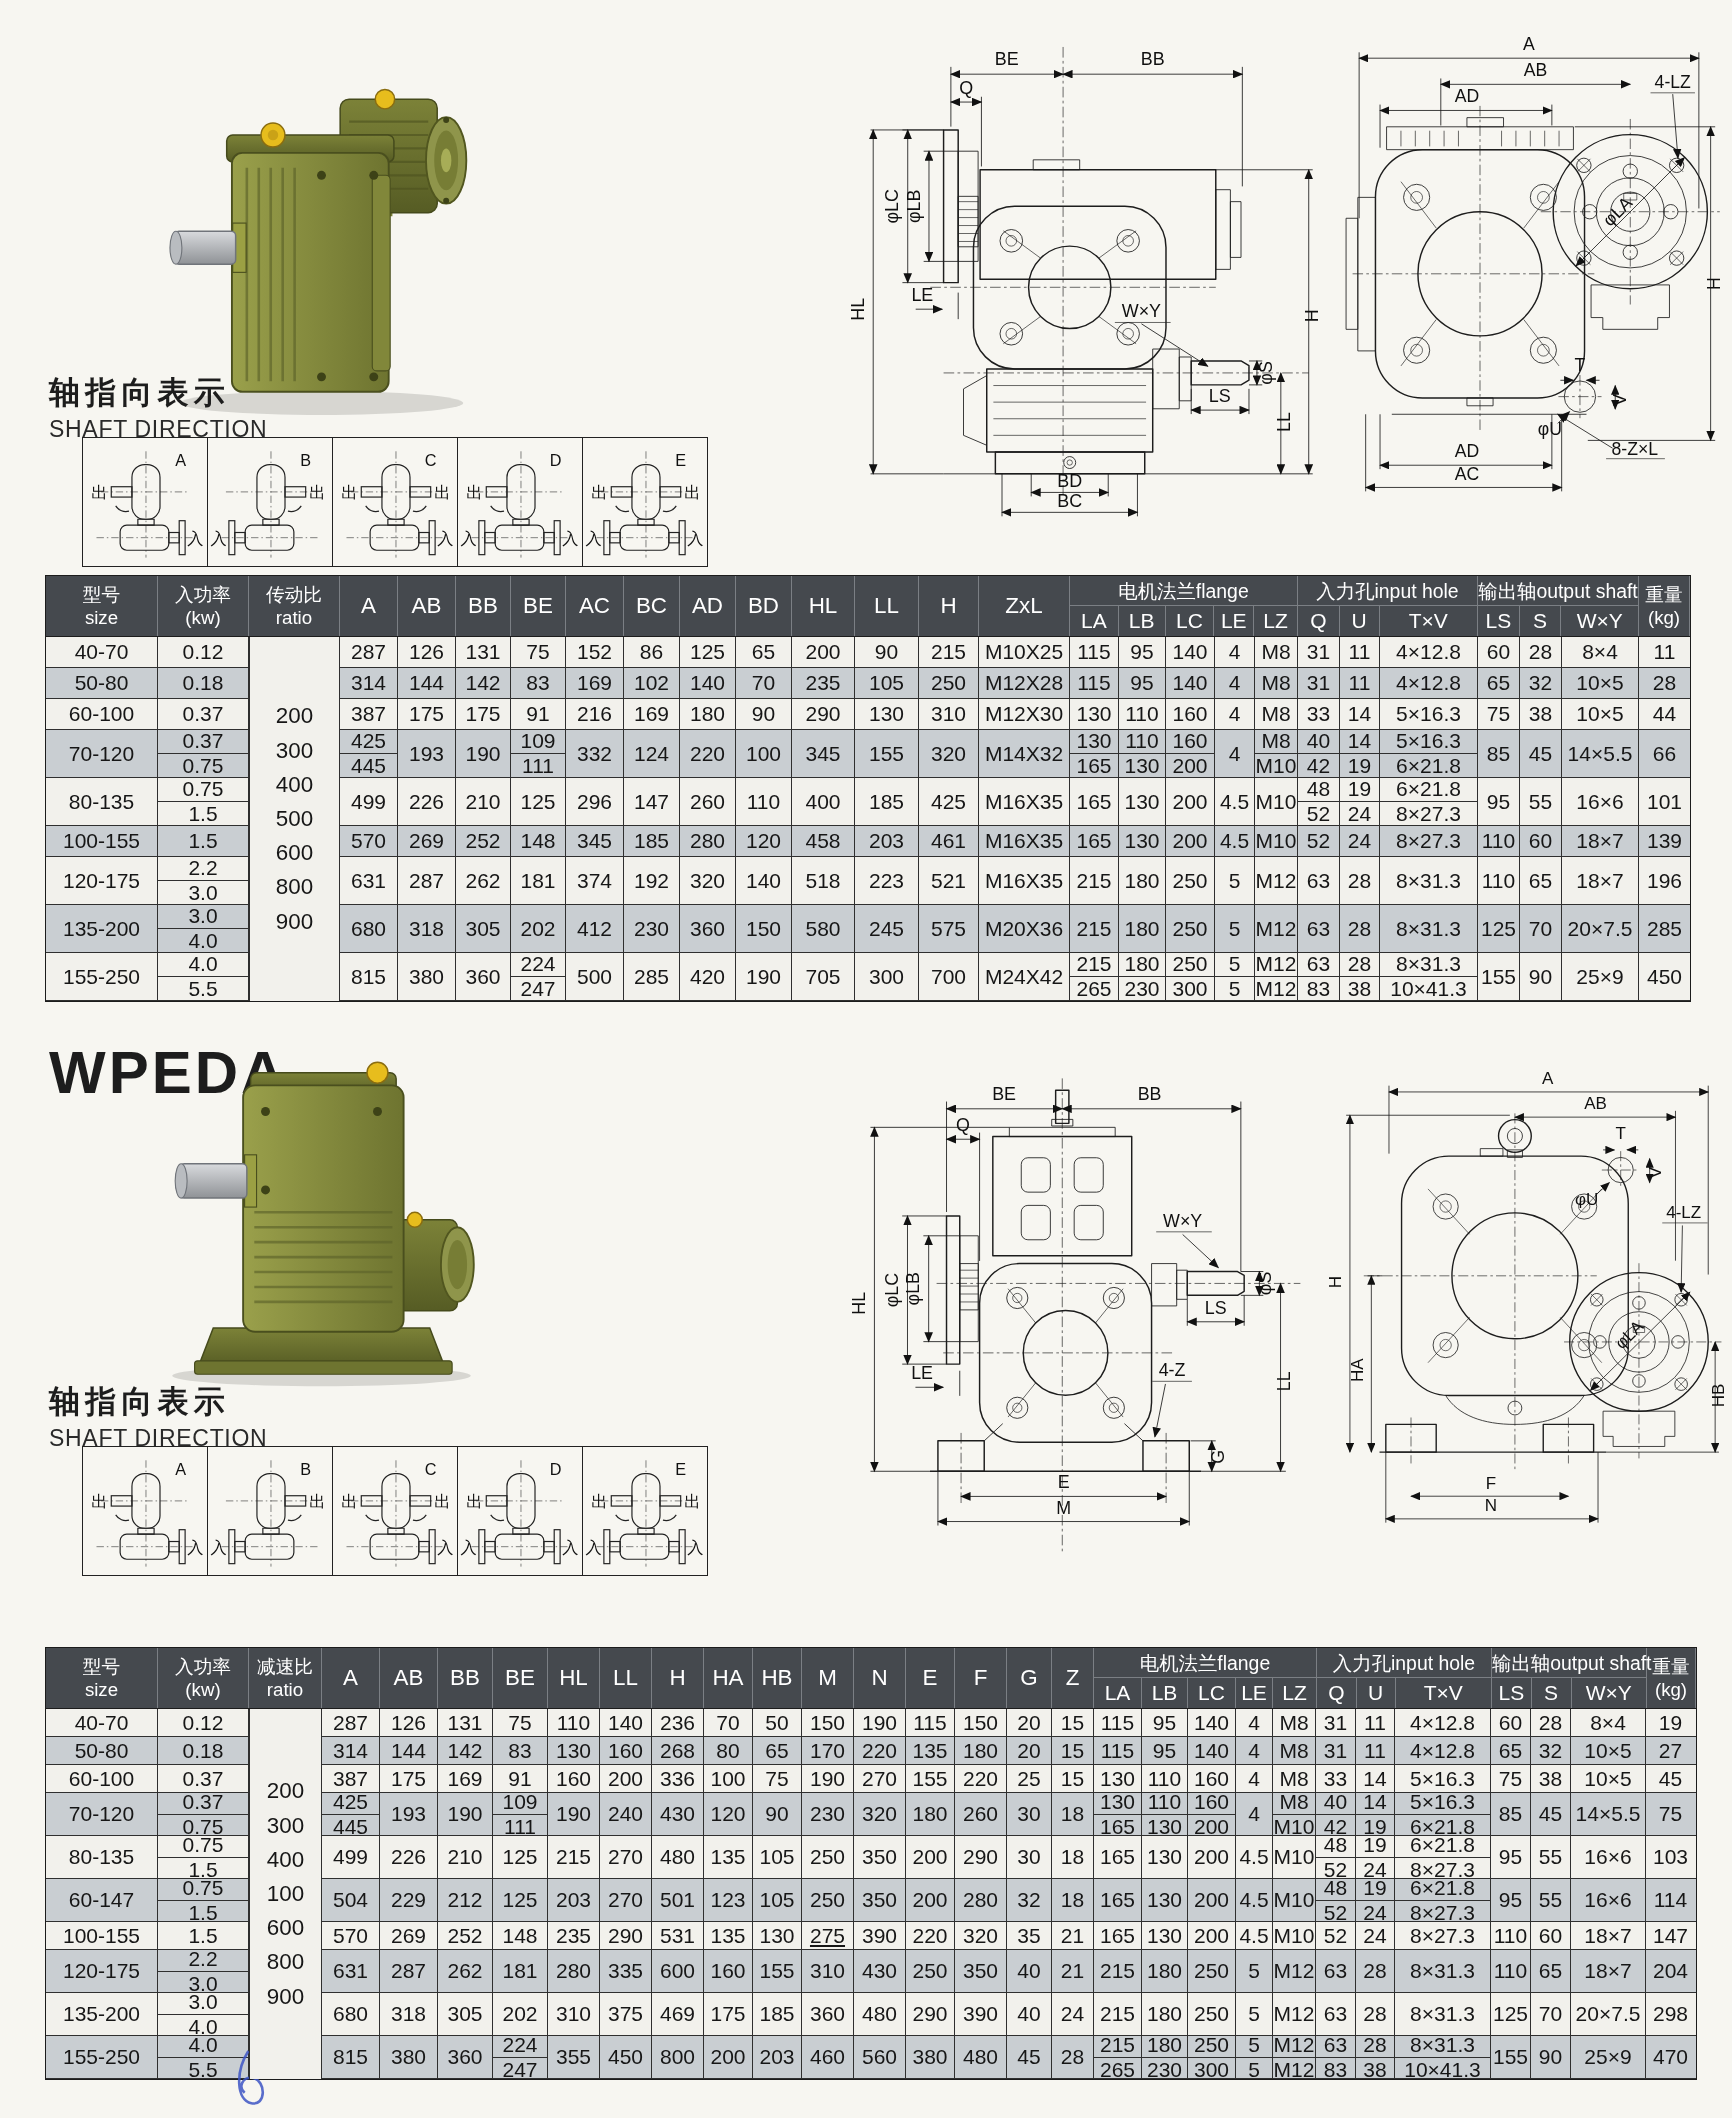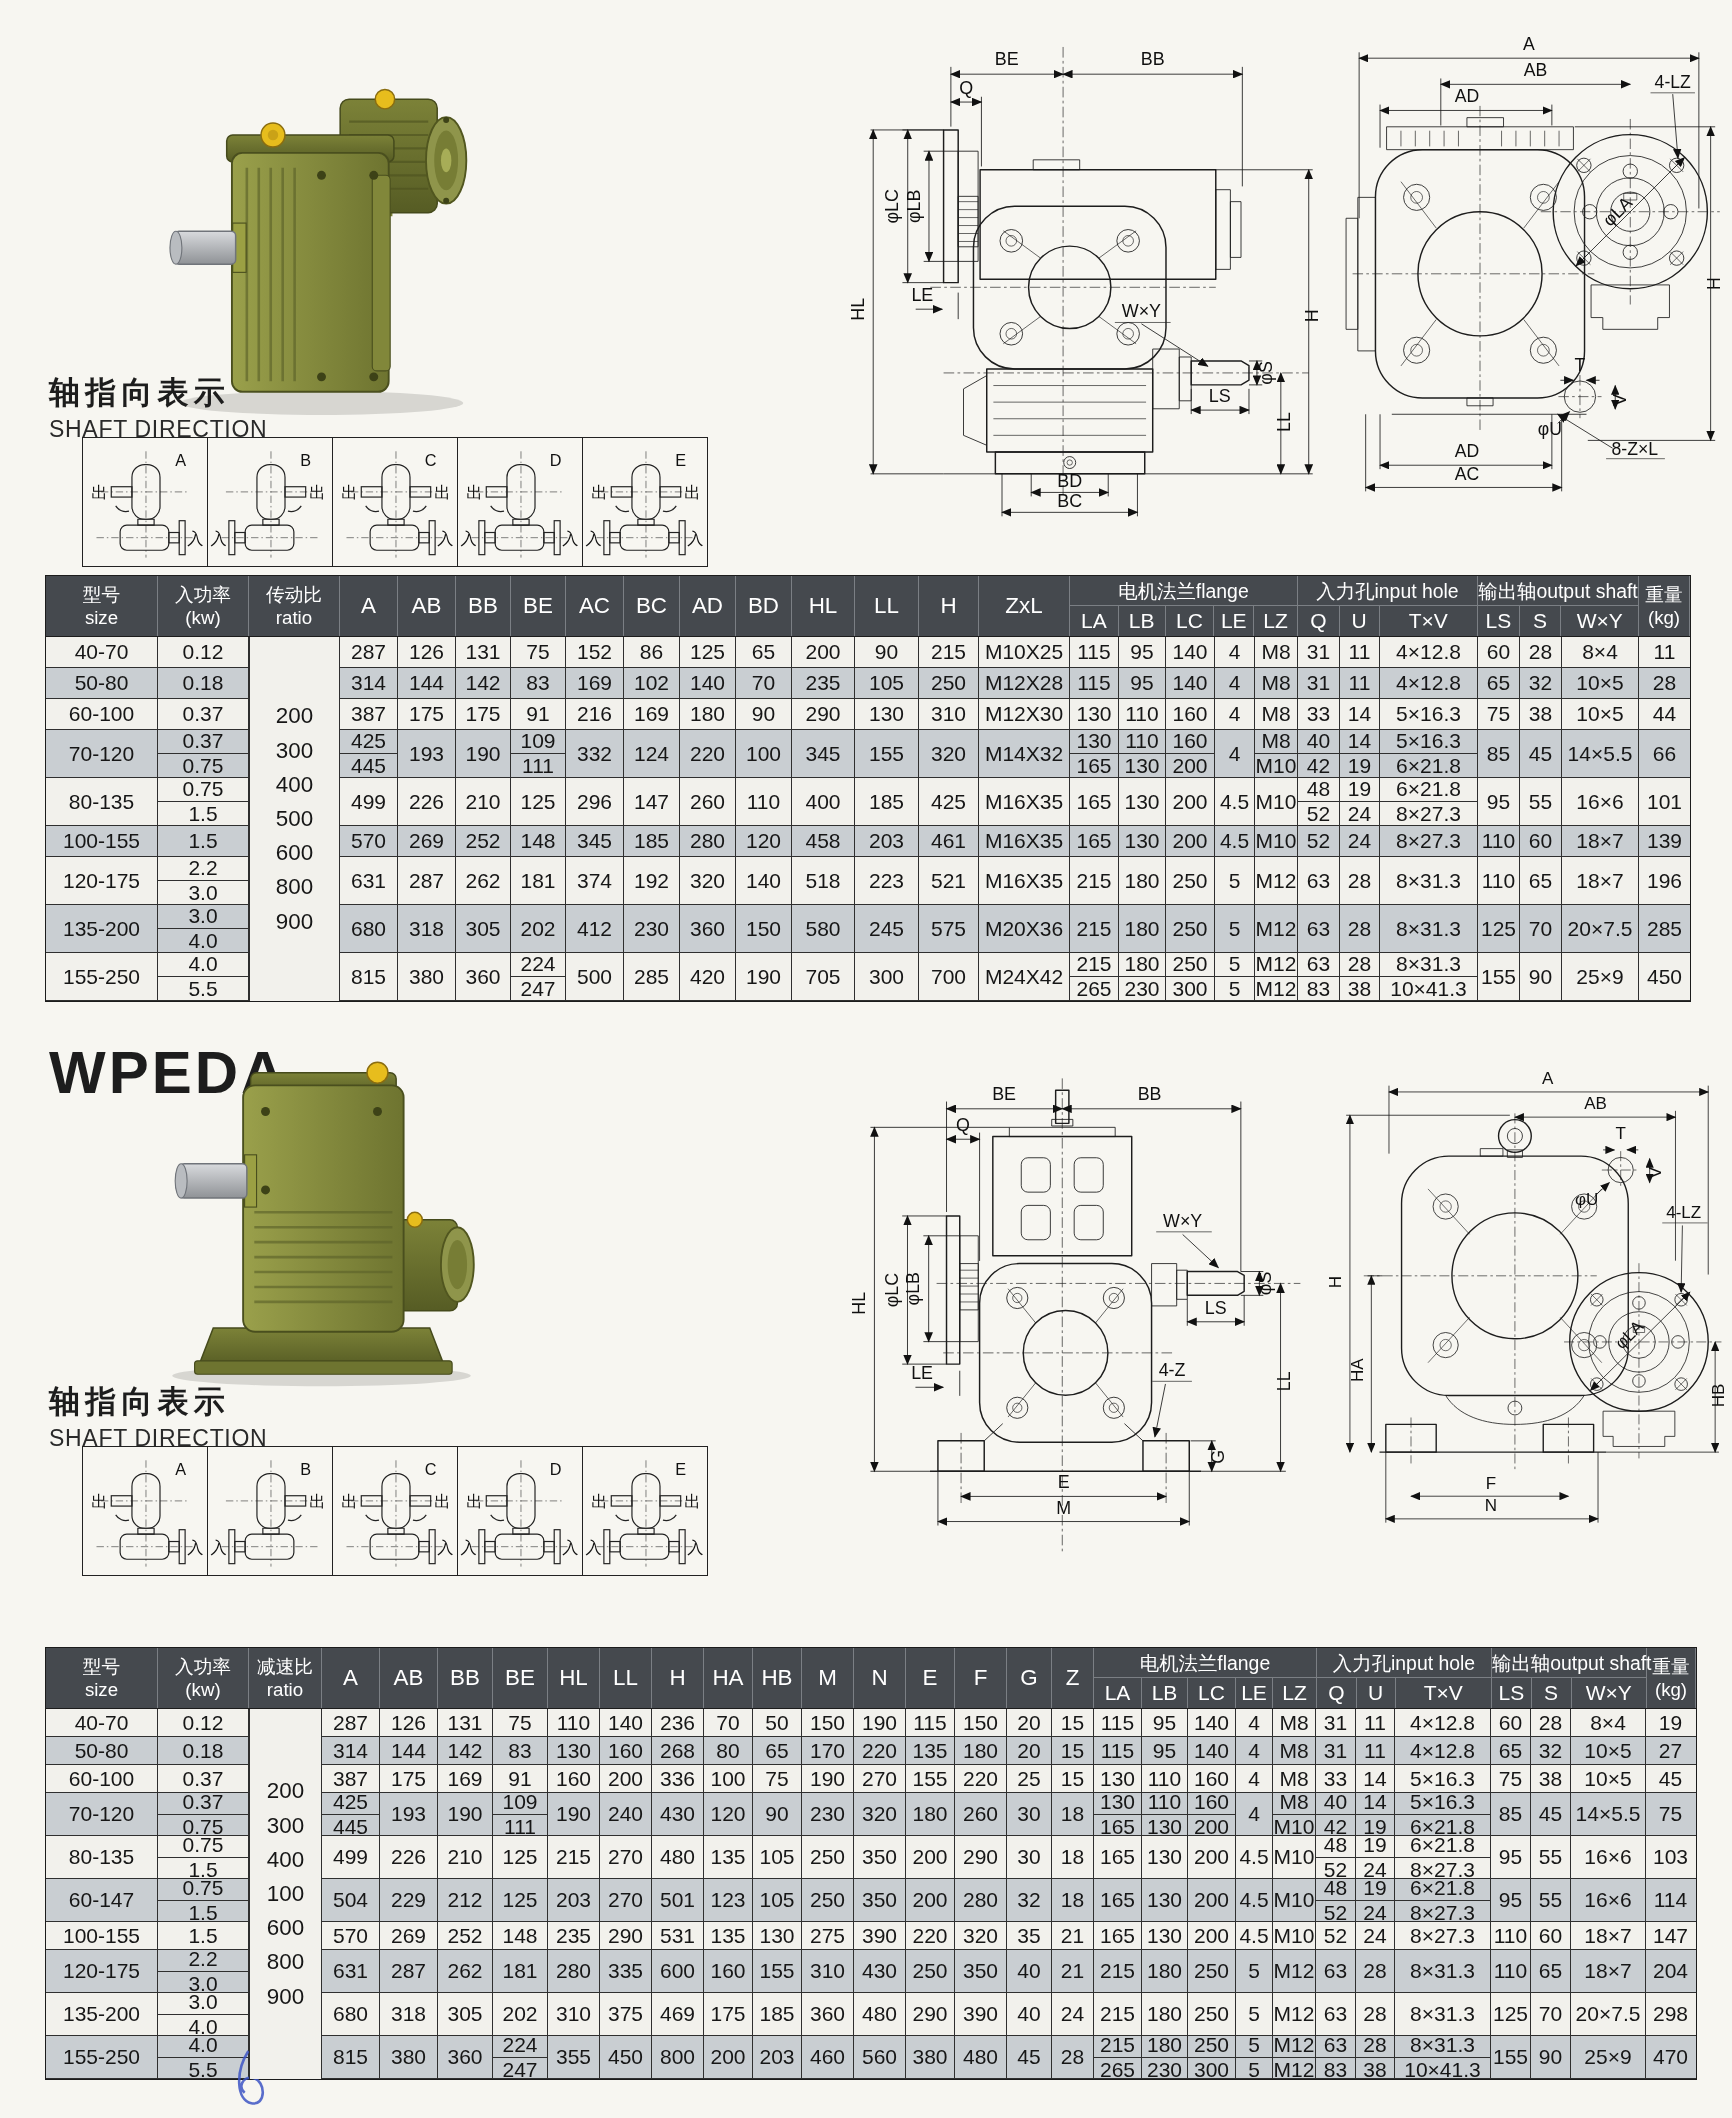--- a/index.html
+++ b/index.html
@@ -1375,21 +1375,21 @@
             <div class="tc" style="width: 73px;"></div>
             <div class="tc" style="width: 58px;">570</div>
             <div class="tc" style="width: 58px;">269</div>
             <div class="tc" style="width: 55px;">252</div>
             <div class="tc" style="width: 55px;">148</div>
             <div class="tc" style="width: 52px;">235</div>
             <div class="tc" style="width: 52px;">290</div>
             <div class="tc" style="width: 52px;">531</div>
             <div class="tc" style="width: 49px;">135</div>
             <div class="tc" style="width: 49px;">130</div>
-            <div class="tc" style="width: 52px;">275</div>
+            <div class="tc" style="width: 52px; text-decoration: underline;">275</div>
             <div class="tc" style="width: 52px;">390</div>
             <div class="tc" style="width: 49px;">220</div>
             <div class="tc" style="width: 52px;">320</div>
             <div class="tc" style="width: 45px;">35</div>
             <div class="tc" style="width: 42px;">21</div>
             <div class="tc" style="width: 48px;">165</div>
             <div class="tc" style="width: 46px;">130</div>
             <div class="tc" style="width: 48px;">200</div>
             <div class="tc" style="width: 37px;">4.5</div>
             <div class="tc" style="width: 43px;">M10</div>

